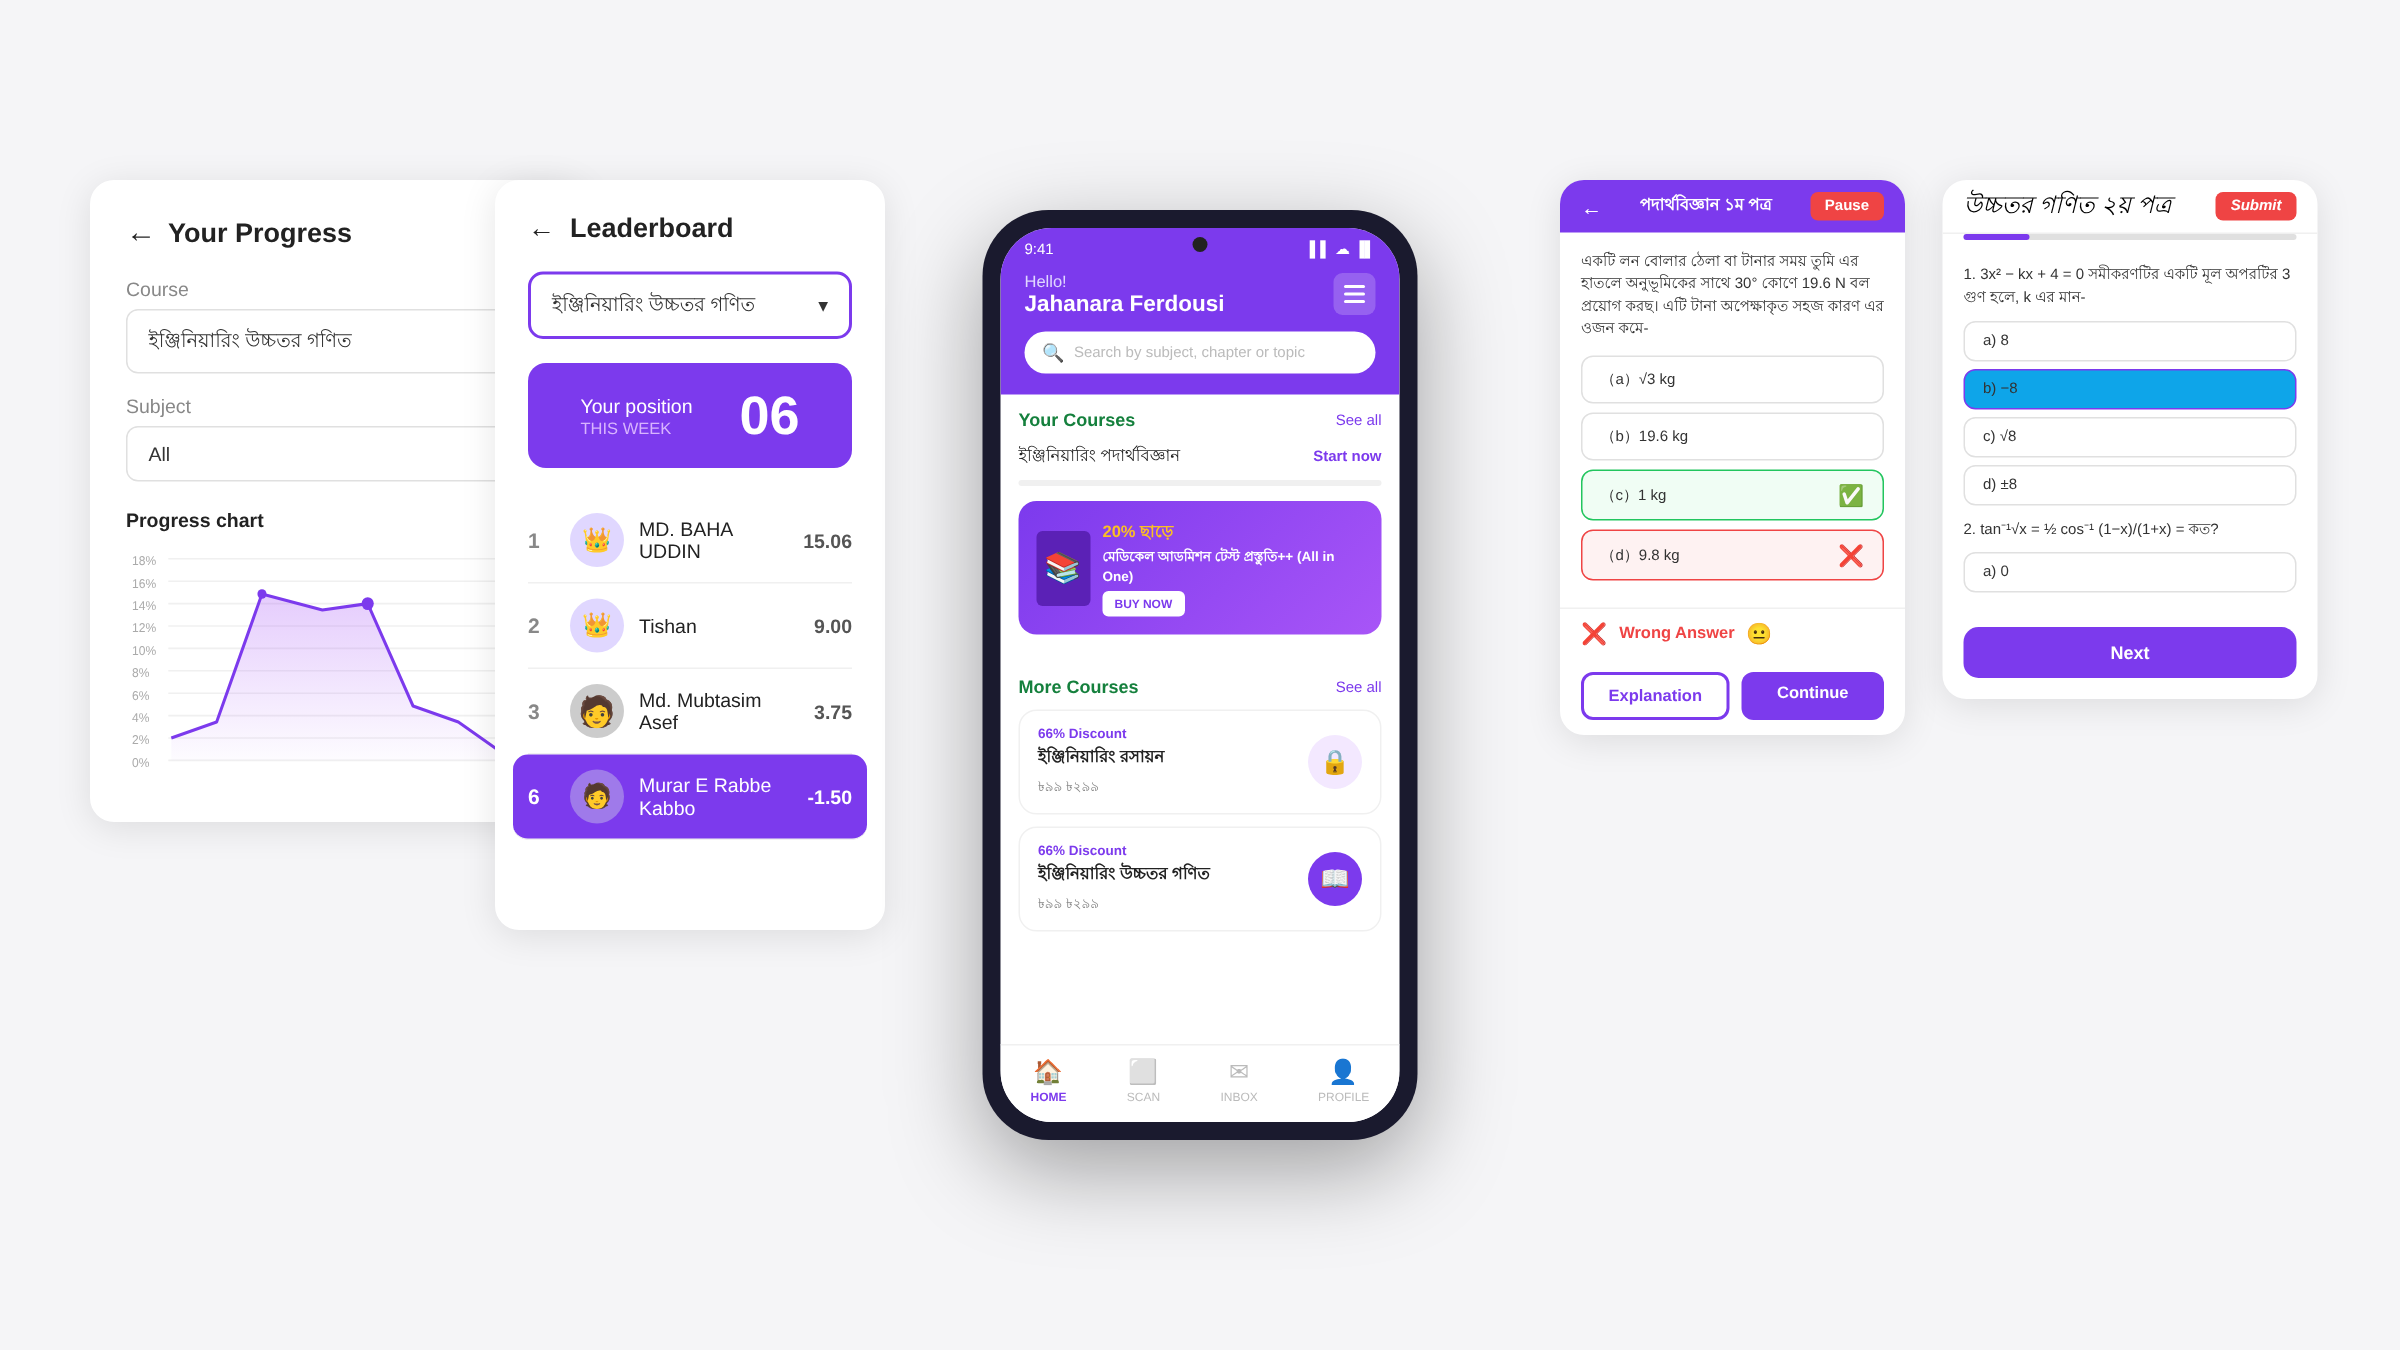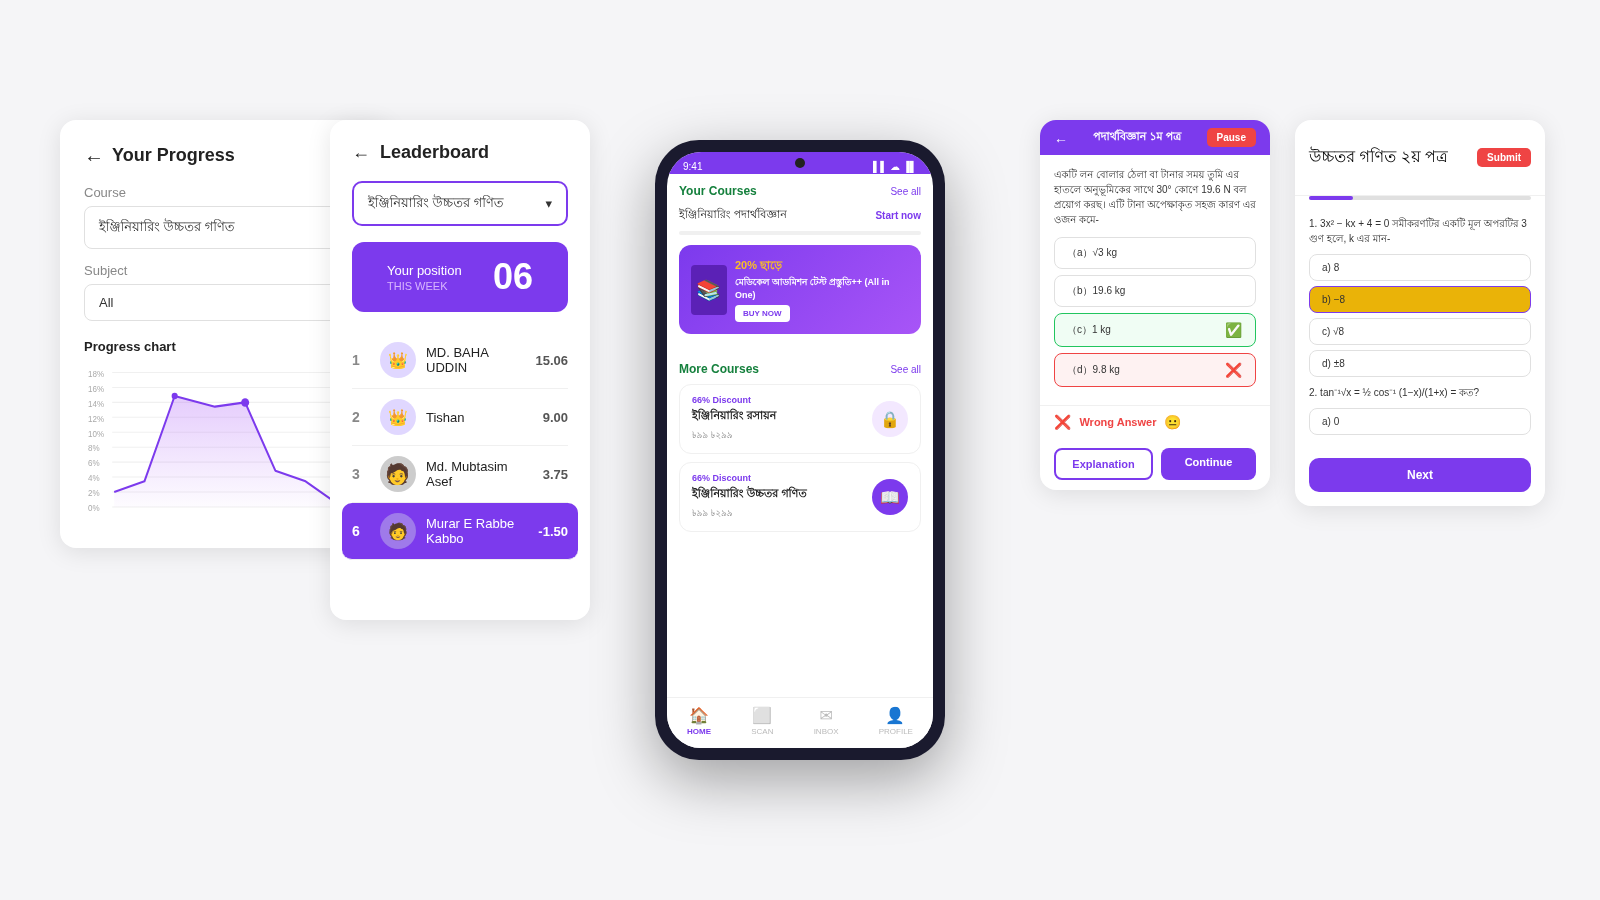--- a/index.html
+++ b/index.html
@@ -462,22 +462,23 @@
       background: #fff;
       border-radius: 16px;
       box-shadow: 0 4px 24px rgba(0,0,0,0.10);
       overflow: hidden;
       z-index: 2;
     }
     .math-header {
       display: flex;
       justify-content: space-between;
       align-items: center;
-      padding: 24px 14px;
+      padding: 4px 14px;
       border-bottom: 1px solid #f0f0f0;
+      font-style: italic;
     }
     .submit-btn {
       background: #ef4444;
       color: #fff;
       font-size: 10px;
       font-weight: 600;
       padding: 4px 10px;
       border-radius: 5px;
     }
     .math-timer-row {
@@ -508,21 +509,21 @@
       margin-bottom: 8px;
     }
     .math-option {
       border: 1.5px solid #e0e0e0;
       border-radius: 8px;
       padding: 7px 12px;
       font-size: 10px;
       color: #333;
       margin-bottom: 5px;
     }
-    .math-option.selected { border-color: #7c3aed; background: #eab308; }
+    .math-option.selected { border-color: #7c3aed; background: #0ea5e9; }
     .math-q2 { font-size: 10px; color: #333; margin: 8px 0 6px; }
     .math-option2 {
       border: 1.5px solid #e0e0e0;
       border-radius: 8px;
       padding: 7px 12px;
       font-size: 10px;
       color: #333;
       margin-bottom: 5px;
     }
     .next-btn {
@@ -648,20 +649,37 @@
 <div class="phone-wrap">
   <div class="phone-outer">
     <div class="phone-notch"></div>
     <div class="phone-screen">
 
       <div class="phone-status">
         <span>9:41</span>
         <span>▌▌ ☁ ▐▌</span>
       </div>
 
+      <div class="phone-header">
+        <div class="phone-header-row">
+          <div>
+            <div class="phone-hello">Hello!</div>
+            <div class="phone-name">Jahanara Ferdousi</div>
+          </div>
+          <div class="hamburger">
+            <span></span>
+              <span></span>
+              <span></span>
+          </div>
+        </div>
+        <div class="search-bar">
+          <span class="search-icon">🔍</span>
+          <span class="search-text">Search by subject, chapter or topic</span>
+        </div>
+      </div>
 
       <div class="phone-body">
         <div class="section-header">
           <span class="section-title">Your Courses</span>
           <span class="see-all">See all</span>
         </div>
         <div class="course-item">
           <span class="course-name">ইঞ্জিনিয়ারিং পদার্থবিজ্ঞান</span>
           <span class="start-now">Start now</span>
         </div>

